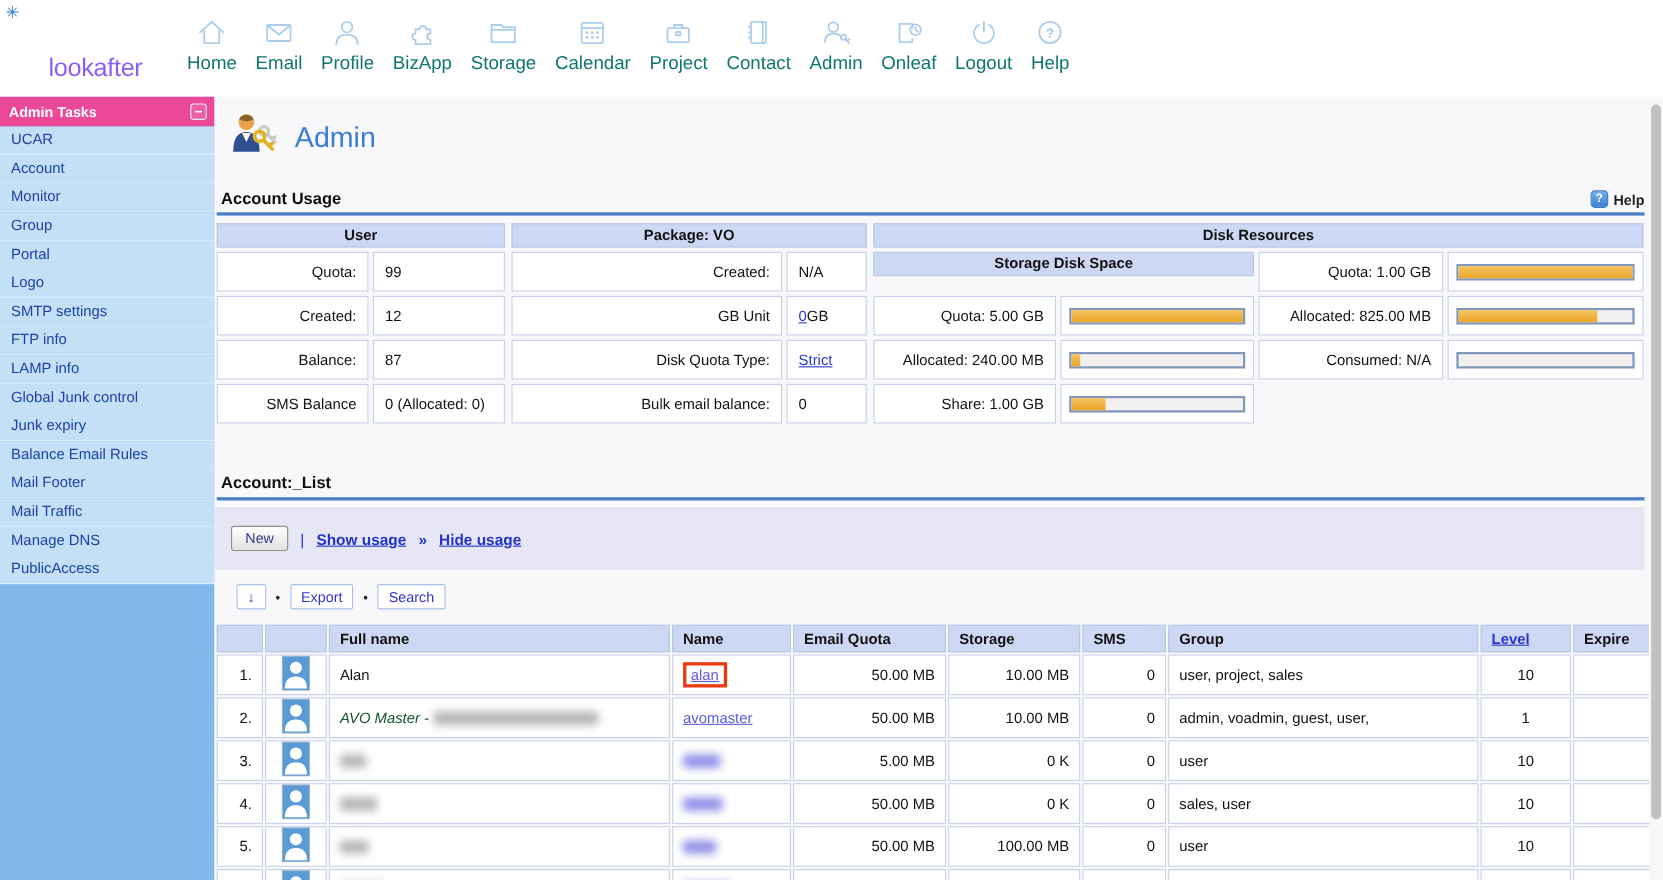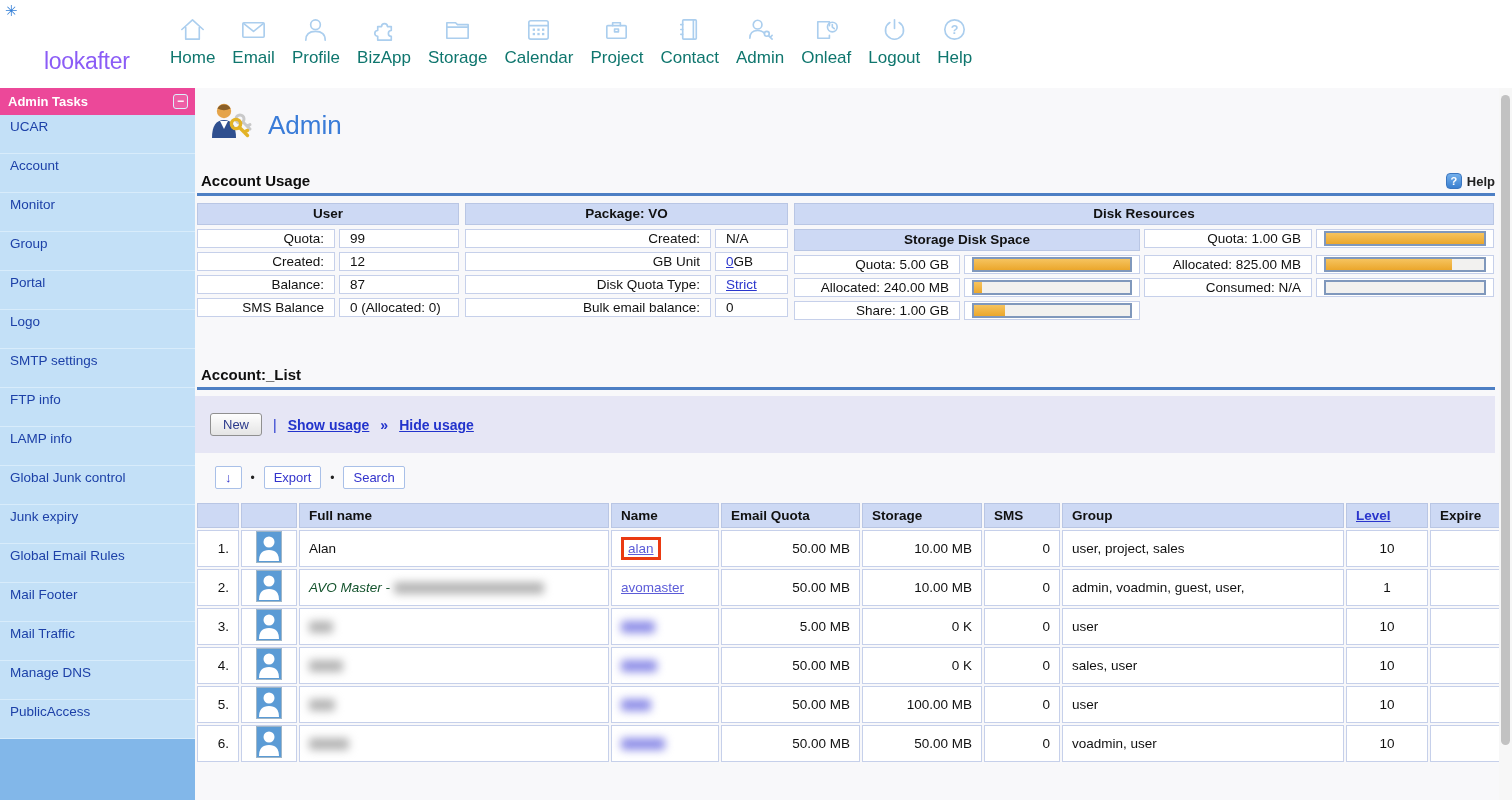--- a/index.html
+++ b/index.html
@@ -16,21 +16,21 @@
   .nav-icon svg { width:31px; height:31px; }
   .nav-icon path, .nav-icon rect, .nav-icon circle, .nav-icon line { stroke:#abceee; stroke-width:1.7; fill:none; stroke-linecap:round; stroke-linejoin:round; }
   .nav-icon .f { fill:#abceee; stroke:none; }
   .nav-icon text { fill:#abceee; stroke:none; font:bold 13px "Liberation Sans",sans-serif; text-anchor:middle; }
   .nav-label { font-size:17px; color:#0f766e; }
 
   
   .sidebar { position:absolute; left:0; top:88px; width:195px; height:712px; background:#82b7e9; }
   .sb-header { height:27px; background:#ec4899; color:#fff; font-weight:bold; font-size:13px; display:flex; align-items:center; justify-content:space-between; padding:0 7px 0 8px; }
   .collapse-btn { width:15px; height:15px; border:1px solid #ddeefb; border-radius:3px; color:#fff; font-size:12px; line-height:12px; text-align:center; cursor:pointer; background:rgba(255,255,255,0.12); }
-  .sb-item { height:39px; background:#c3e0f7; border-bottom:1px solid #d8ecfb; color:#1d41a8; font-size:13.5px; padding:4px 0 0 10px; cursor:pointer; }
+  .sb-item { height:26px; background:#c3e0f7; border-bottom:1px solid #d8ecfb; color:#1d41a8; font-size:13.5px; padding:4px 0 0 10px; cursor:pointer; }
 
   
   .main { position:absolute; left:195px; top:88px; width:1317px; height:712px; background:#f8f8fa; overflow:hidden; }
   .title-row { display:flex; align-items:center; gap:13px; margin:14px 0 0 14px; height:46px; }
   .admin-icon svg { width:46px; height:46px; }
   .page-title { color:#3a7cd8; font-size:26px; }
 
   .section-head { display:flex; align-items:flex-end; justify-content:space-between; margin:24px 17px 0 6px; }
   .section-title { font-size:15px; font-weight:bold; color:#0d0d0d; }
   .help-wrap { display:flex; align-items:center; gap:5px; cursor:pointer; }
@@ -38,21 +38,21 @@
   .help-text { font-size:13px; font-weight:bold; color:#222; }
   .blue-hr { height:3px; background:#4d7fc4; margin:4px 17px 0 2px; }
 
   
   .usage-wrap { display:flex; gap:6px; margin:7px 17px 0 2px; }
   .uhead { background:#cdd9f4; border:1px solid #b9c6e4; font-weight:bold; text-align:center; font-size:13.5px; height:22px; line-height:20px; margin-bottom:4px; }
   .ugrid-user { display:grid; grid-template-columns:138px 120px; gap:4px; }
   .ugrid-pkg  { display:grid; grid-template-columns:246px 73px; gap:4px; }
   .ugrid-disk { display:grid; grid-template-columns:166px 176px 168px 178px; gap:4px; }
   .span2 { grid-column:span 2; margin-bottom:0; }
-  .ucell { background:#fff; border:1px solid #c6d0ea; font-size:13.5px; height:19px; display:flex; align-items:center; }
+  .ucell { background:#fff; border:1px solid #c6d0ea; font-size:13.5px; height:36px; display:flex; align-items:center; }
   .lbl { justify-content:flex-end; padding-right:10px; }
   .val { justify-content:flex-start; padding-left:10px; }
   .barcell { padding:0 7px; }
   .bar { width:100%; height:15px; border:2px solid #8098bc; background:#f2f1ef; }
   .bar-fill { height:100%; background:linear-gradient(#f6c35e,#eba72c); }
   .blue-link { color:#2a35cc; text-decoration:underline; cursor:pointer; }
 
   
   .list-heading { margin:46px 0 0 6px; font-size:15px; font-weight:bold; }
   .lavender { background:#e6e6f5; height:57px; display:flex; align-items:center; gap:11px; margin:6px 17px 0 0; padding-left:15px; }
@@ -195,21 +195,21 @@
       <div class="sb-item">Account</div>
       <div class="sb-item">Monitor</div>
       <div class="sb-item">Group</div>
       <div class="sb-item">Portal</div>
       <div class="sb-item">Logo</div>
       <div class="sb-item">SMTP settings</div>
       <div class="sb-item">FTP info</div>
       <div class="sb-item">LAMP info</div>
       <div class="sb-item">Global Junk control</div>
       <div class="sb-item">Junk expiry</div>
-      <div class="sb-item">Global Email Rules</div>
+      <div class="sb-item">Balance Email Rules</div>
       <div class="sb-item">Mail Footer</div>
       <div class="sb-item">Mail Traffic</div>
       <div class="sb-item">Manage DNS</div>
       <div class="sb-item">PublicAccess</div>
     </div>
 </div>
 
 <div class="main">
 
   <div class="title-row">

